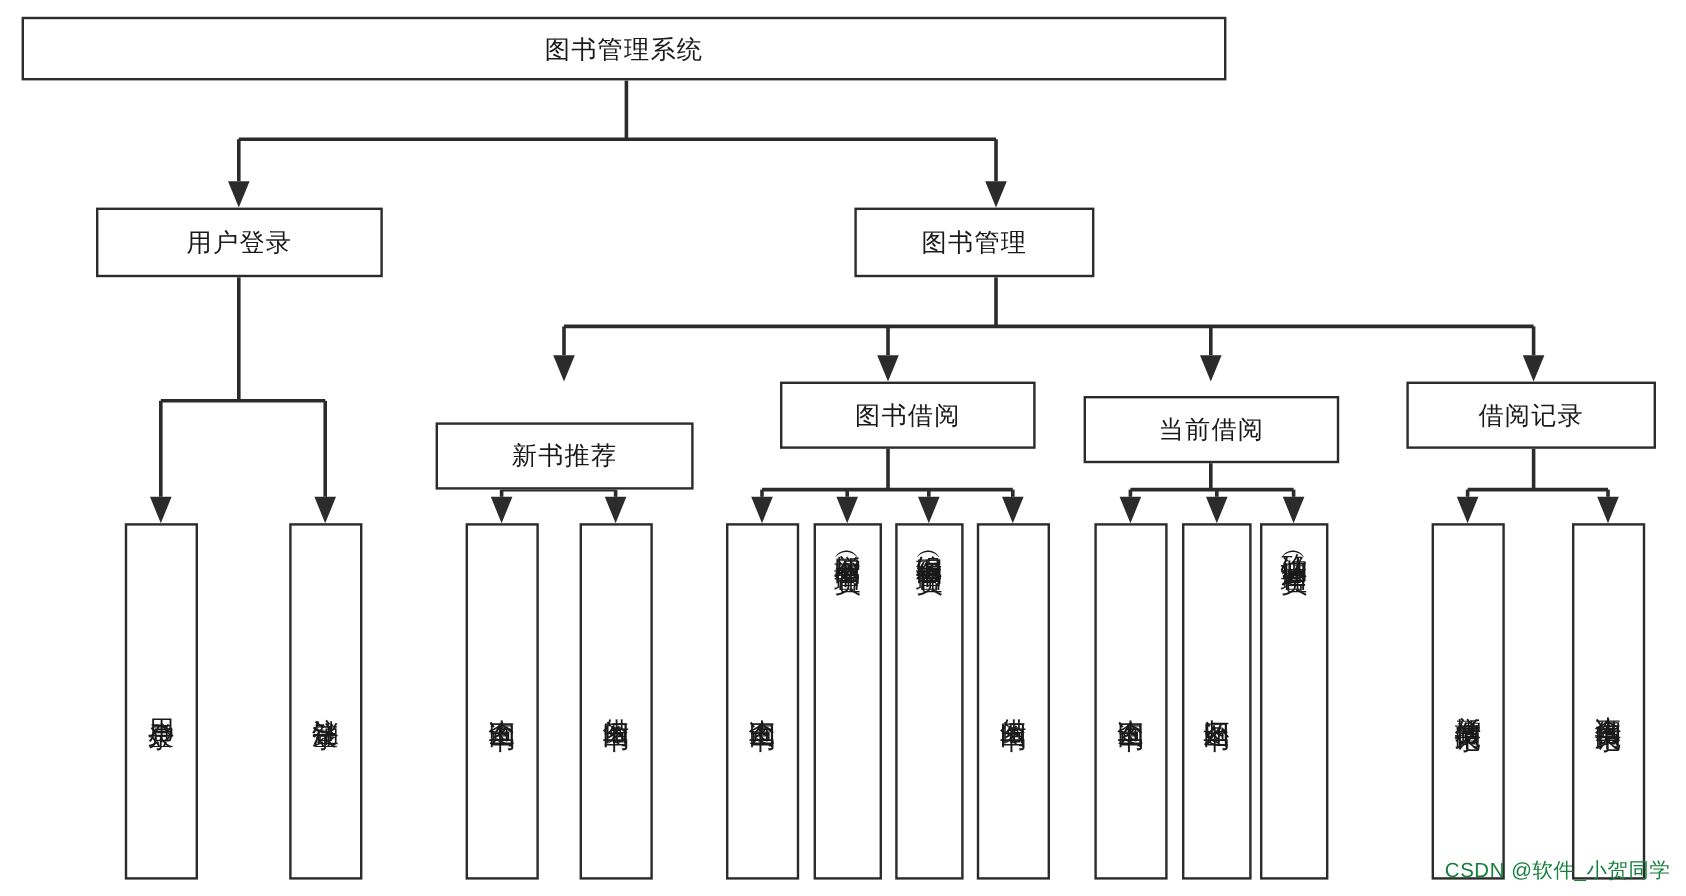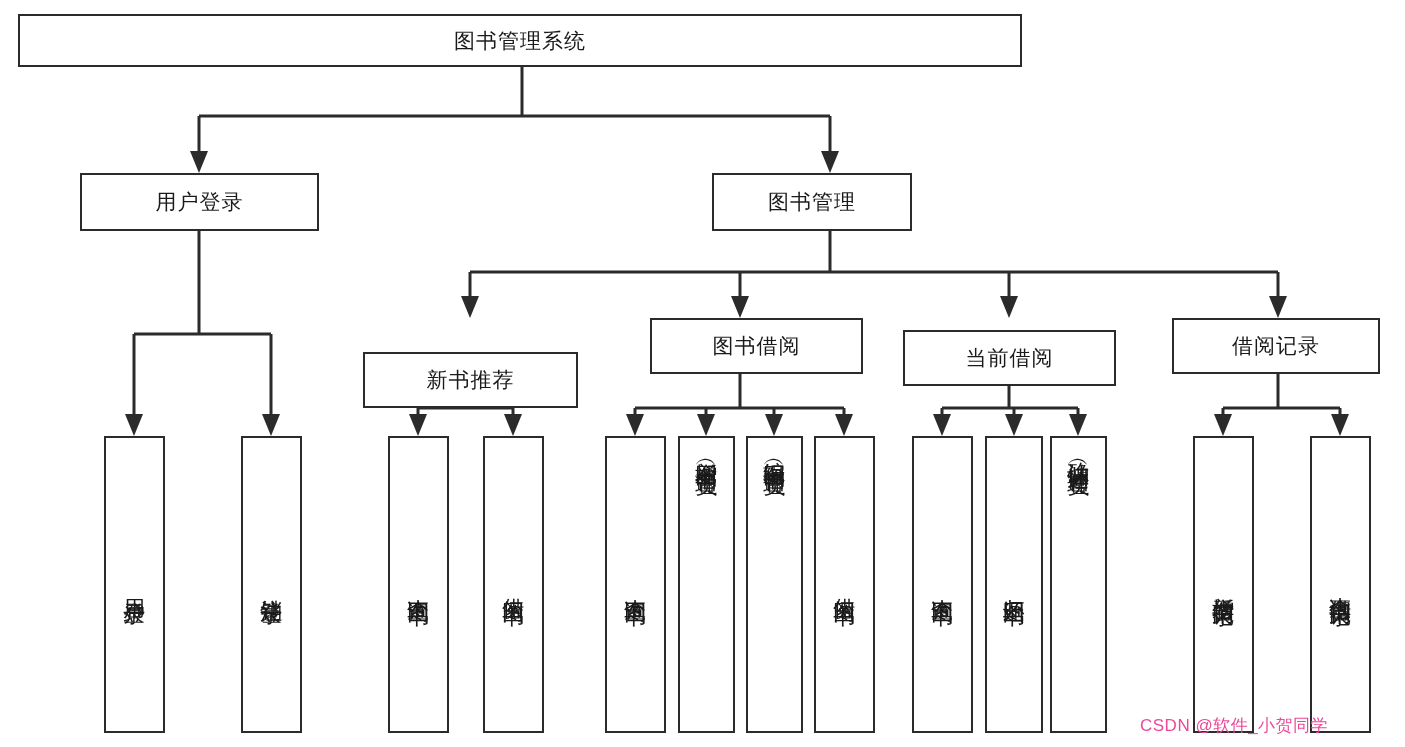--- a/index.html
+++ b/index.html
@@ -178,14 +178,14 @@
       <div class="node v" style="left: 1050px; top: 436px; width: 57px; height: 297px;">
         <span class="vtext">确认归还（管理员）</span>
       </div>
       <div class="node v mid" style="left: 1193px; top: 436px; width: 61px; height: 297px;">
         <span class="vtext">新增借阅记录</span>
       </div>
       <div class="node v mid" style="left: 1310px; top: 436px; width: 61px; height: 297px;">
         <span class="vtext">查询借阅记录</span>
       </div>
     </div>
-  <div class="watermark" style="left: 1140px; top: 714px; color: #ec4899;">CSDN @软件_小贺同学</div>
+  <div class="watermark" style="left: 1204px; top: 714px; color: #15803d;">CSDN @软件_小贺同学</div>
 </div>
 
 </body></html>

